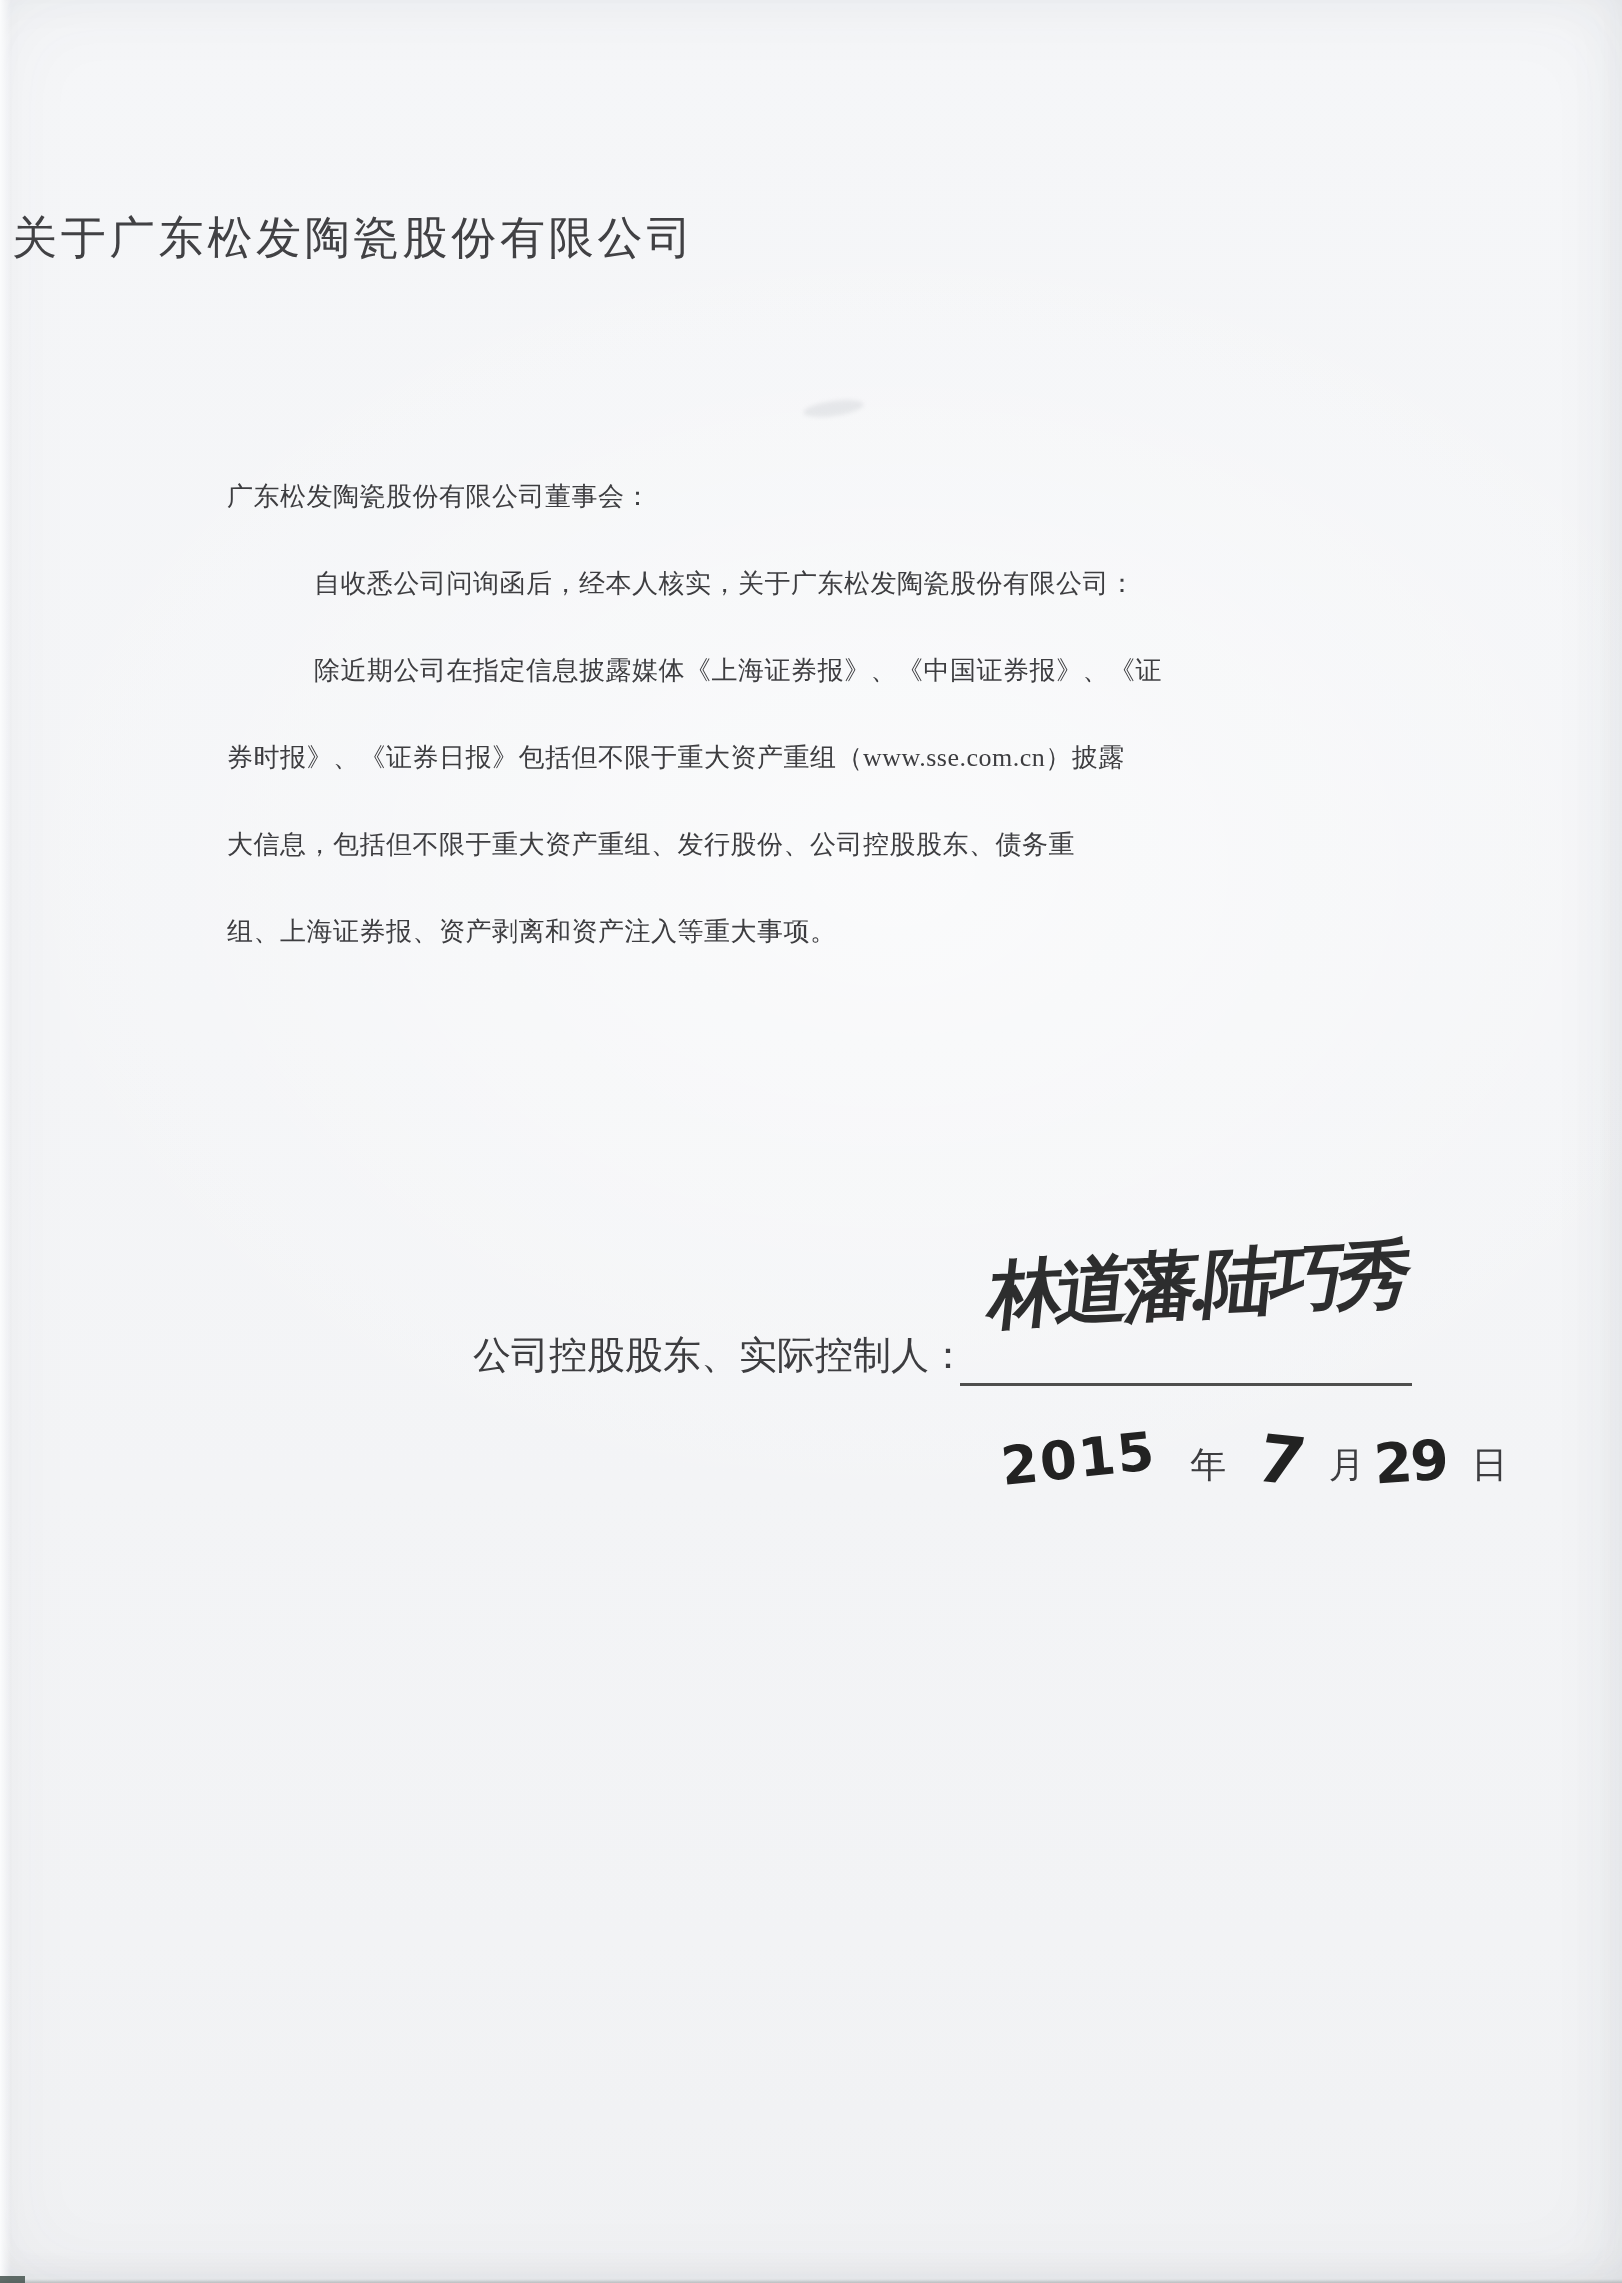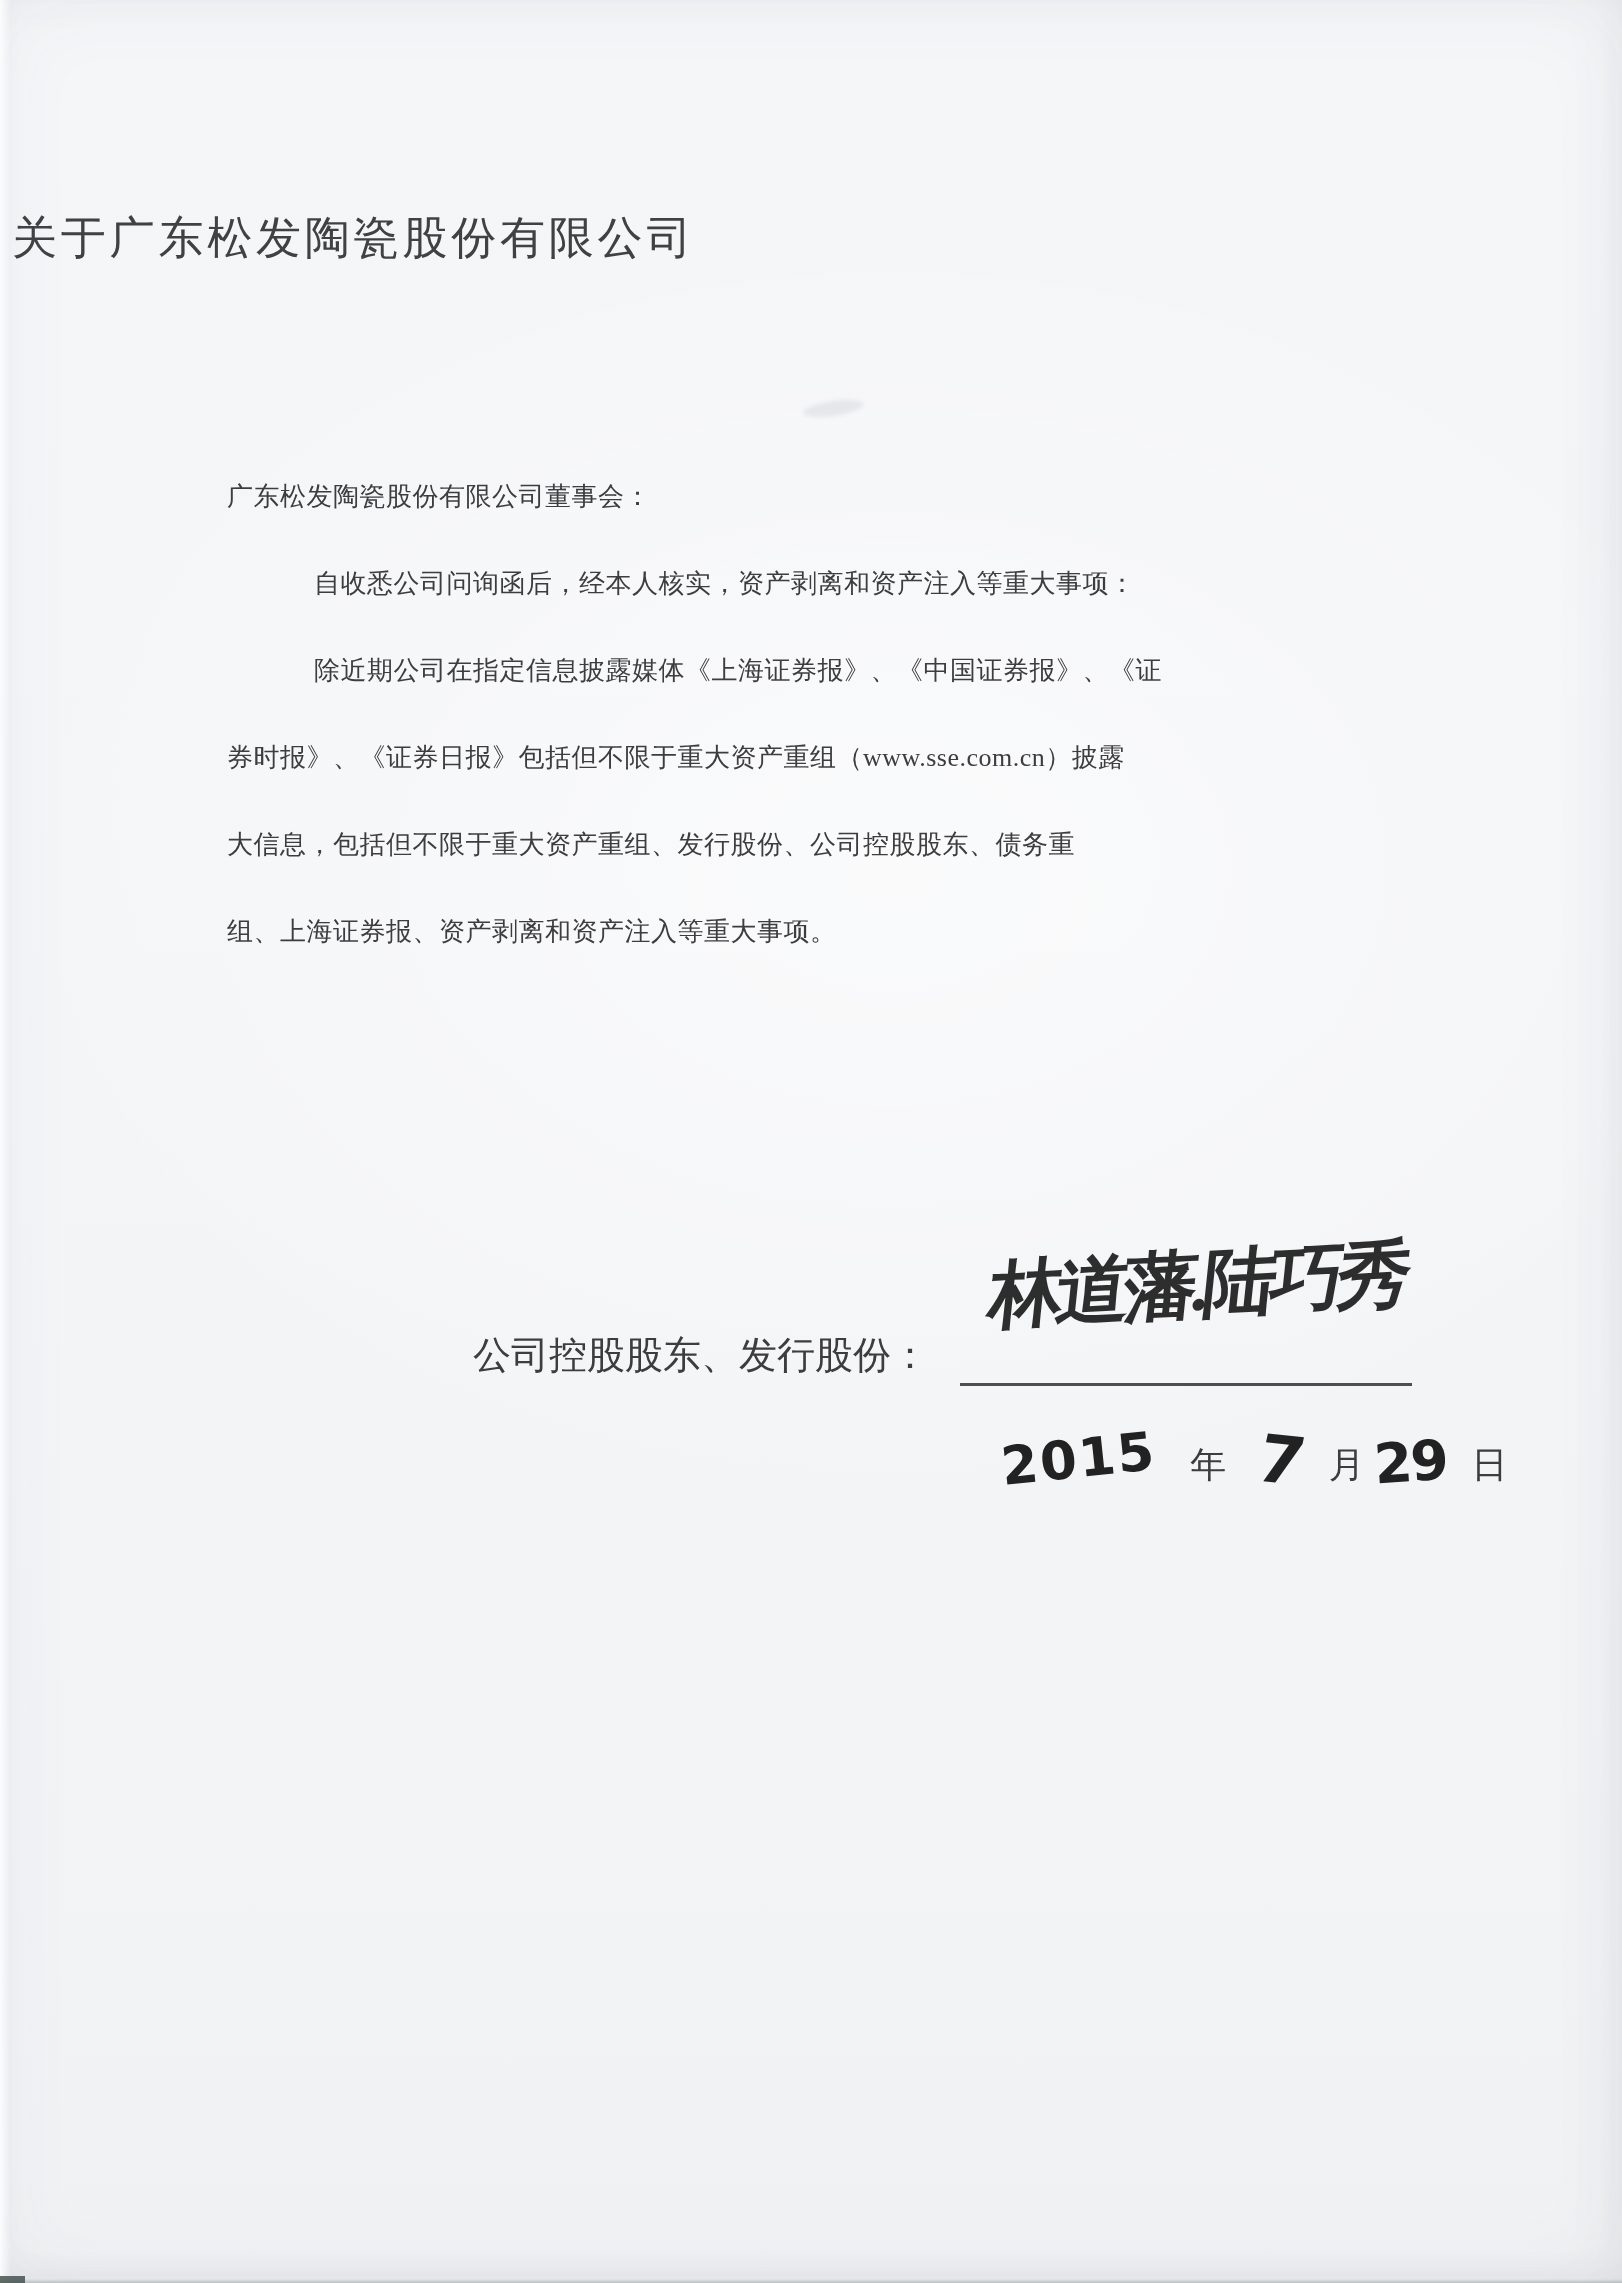--- a/index.html
+++ b/index.html
@@ -171,28 +171,28 @@
   <div class="edge-left"></div>
 
   <div class="title-block">
     <div class="title-line">关于广东松发陶瓷股份有限公司</div>
   </div>
 
   <div class="smudge"></div>
 
   <div class="body-block">
     <div class="body-line">广东松发陶瓷股份有限公司董事会：</div>
-    <div class="body-line indent">自收悉公司问询函后，经本人核实，资产剥离和资产注入等重大事项：</div>
+    <div class="body-line indent">自收悉公司问询函后，经本人核实，关于广东松发陶瓷股份有限公司：</div>
     <div class="body-line indent">除近期公司在指定信息披露媒体《上海证券报》、《中国证券报》、《证</div>
     <div class="body-line">券时报》、《证券日报》包括但不限于重大资产重组（www.sse.com.cn）披露</div>
     <div class="body-line">大信息，包括但不限于重大资产重组、发行股份、公司控股股东、债务重</div>
     <div class="body-line">组、上海证券报、资产剥离和资产注入等重大事项。</div>
   </div>
 
-  <div class="sig-row">公司控股股东、发行股份：</div>
+  <div class="sig-row">公司控股股东、实际控制人：</div>
 
   <div class="sig-handwriting">林道藩.陆巧秀</div>
 
   <div class="sig-underline"></div>
 
   <div class="date-row">
     <span class="hand hand-year">2015</span>
     <span class="date-unit">年</span>
     <span class="hand hand-month">7</span>
     <span class="date-unit">月</span>

